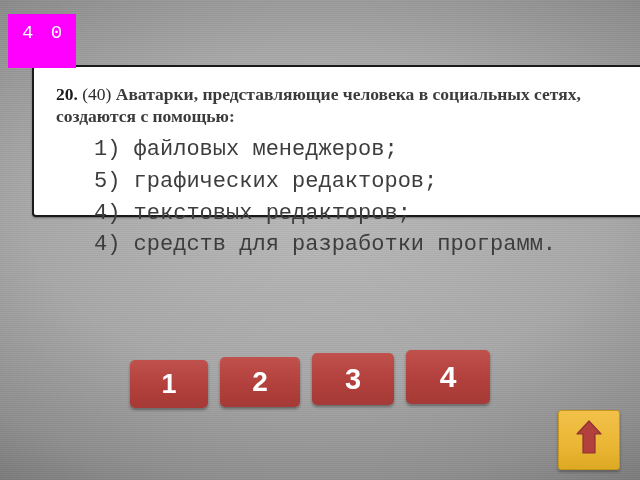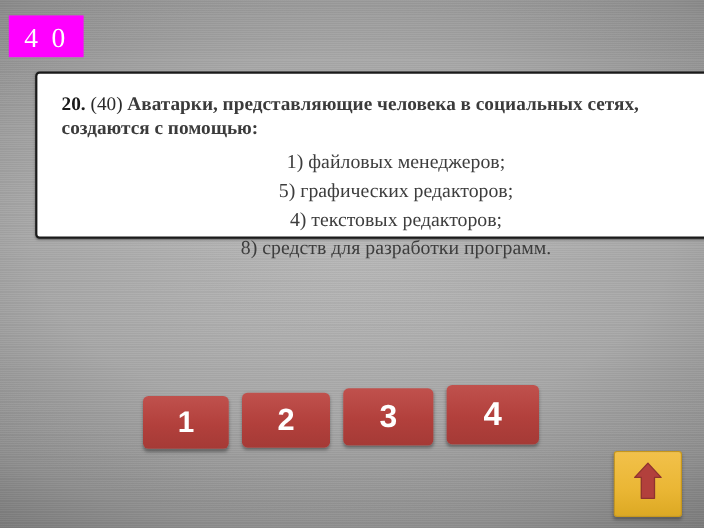--- a/index.html
+++ b/index.html
@@ -32,25 +32,25 @@
         rgba(0,0,0,0.03) 2px);
     pointer-events: none;
   }
 
   
   #score-badge {
     position: absolute;
     left: 8px;
     top: 14px;
     width: 68px;
-    height: 38px;
+    height: 54px;
     background: #ff00ff;
     color: #ffffff;
-    font-family: Liberation Serif, serif;
-    font-size: 25px;
+    font-family: Liberation Mono, monospace;
+    font-size: 19px;
     letter-spacing: 3px;
     padding: 8px 0 0 14px;
     box-sizing: border-box;
     z-index: 3;
   }
 
   
   #question-panel {
     position: absolute;
     left: 12px;
@@ -80,26 +80,25 @@
   .q-head {
     font-weight: bold;
     color: #3b3b3b;
   }
   .q-options {
     margin: 6px 0 0 0;
     padding: 0;
     list-style: none;
   }
   .q-options li {
-    font-family: Liberation Serif, serif;
-    font-size: 18px;
+    font-family: Liberation Mono, monospace;
+    font-size: 22px;
     color: #3d3d3d;
     line-height: 1.45;
     padding-left: 38px;
-    text-align: center;
   }
 
   
   #answer-row {
     position: absolute;
     left: 130px;
     top: 350px;
     width: 370px;
     height: 60px;
     z-index: 2;
@@ -155,21 +154,21 @@
     <p class="q-text">
       <span class="q-num">20.</span>
       <span>(40)</span>
       <span class="q-head">Аватарки, представляющие человека в социальных сетях,</span>
       <span class="q-head">создаются с помощью:</span>
     </p>
     <ul class="q-options">
       <li>1) файловых менеджеров;</li>
       <li>5) графических редакторов;</li>
       <li>4) текстовых редакторов;</li>
-      <li>8)  средств для разработки программ.</li>
+      <li>4)  средств для разработки программ.</li>
     </ul>
   </div>
 
   <div id="answer-row">
     <button class="ans-btn">1</button>
     <button class="ans-btn">2</button>
     <button class="ans-btn">3</button>
     <button class="ans-btn">4</button>
   </div>
 

